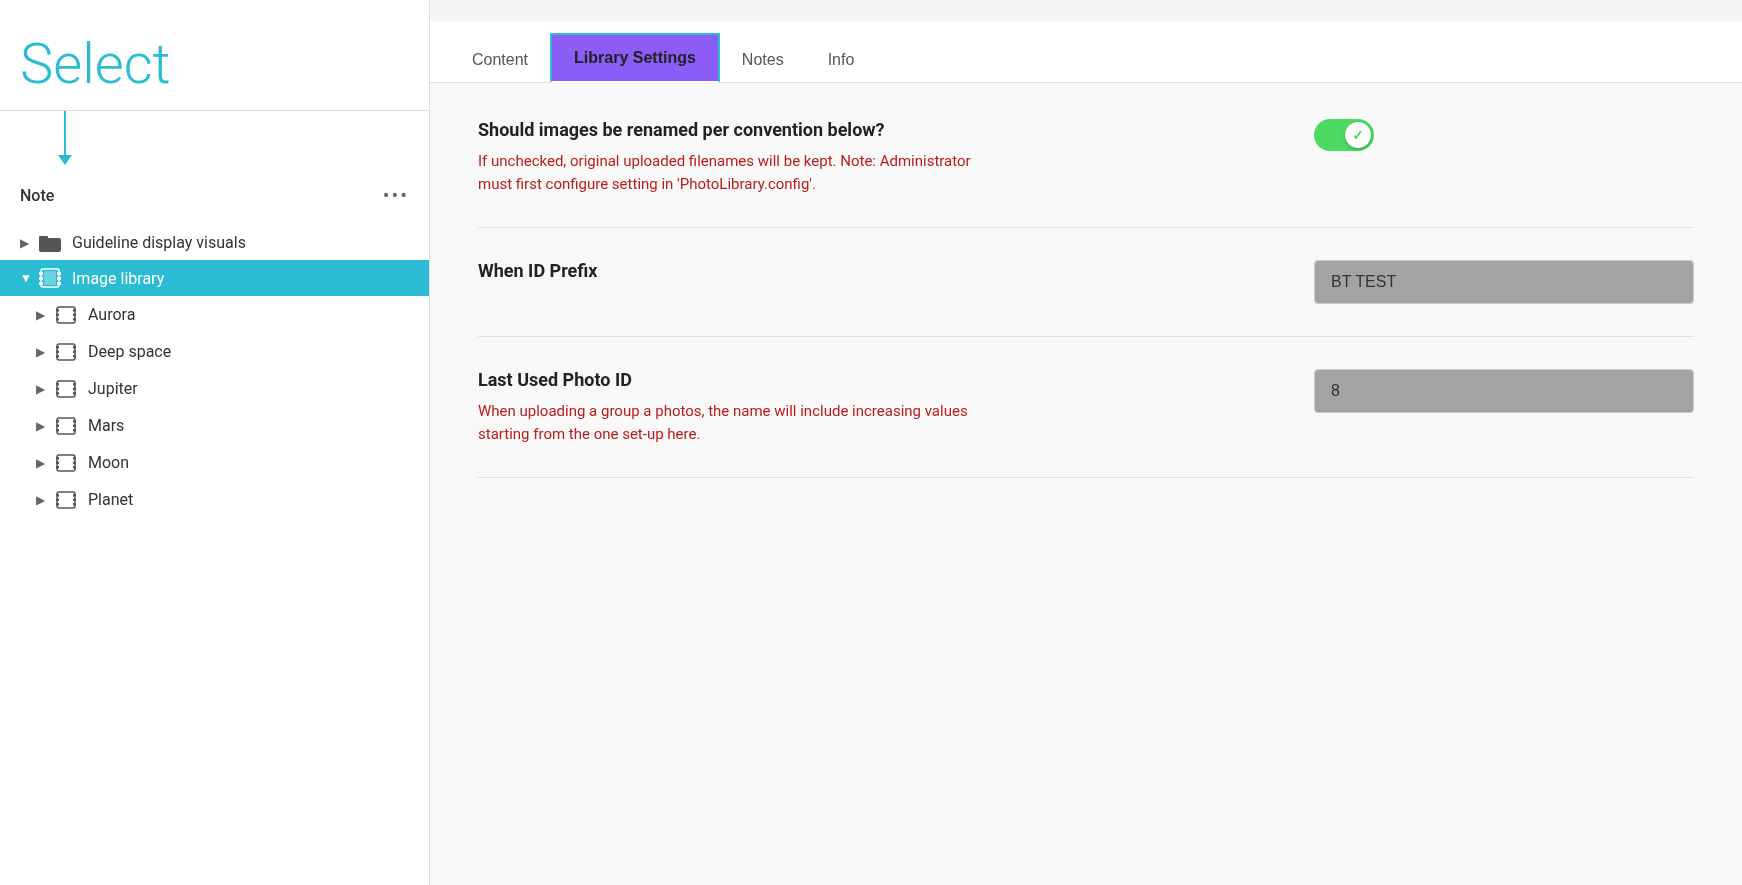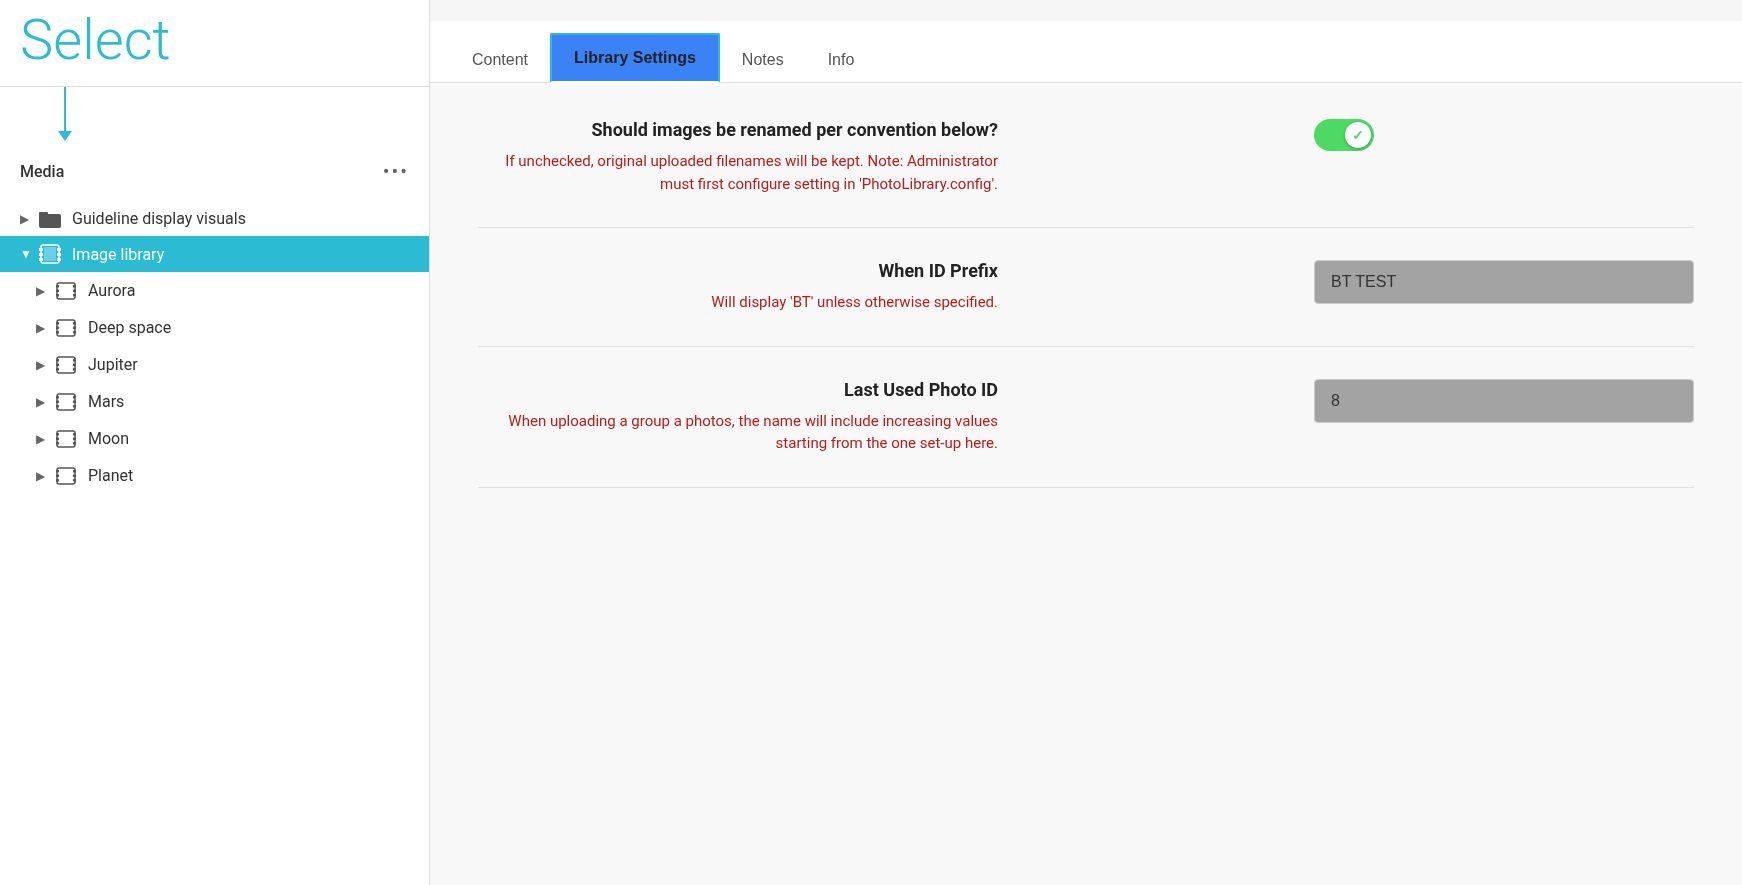--- a/index.html
+++ b/index.html
@@ -16,21 +16,21 @@
       width: 430px;
       min-width: 430px;
       background: #fff;
       border-right: 1px solid #ddd;
       display: flex;
       flex-direction: column;
       height: 100%;
     }
 
     .sidebar-header {
-      padding: 12px 20px 12px 20px;
+      padding: 36px 20px 12px 20px;
       border-bottom: 1px solid #ddd;
     }
 
     .select-title {
       font-size: 56px;
       font-weight: 300;
       color: #2bbcd4;
       line-height: 1;
       margin-bottom: 6px;
     }
@@ -163,21 +163,21 @@
       background: none;
       position: relative;
       margin-bottom: -1px;
     }
 
     .tab.active {
       font-weight: 600;
       color: #222;
       border: 2px solid #2bbcd4;
       border-bottom: 2px solid #fff;
-      background: #3b82f6;
+      background: #8b5cf6;
       border-radius: 2px;
     }
 
     .content-area {
       flex: 1;
       padding: 36px 48px;
       overflow-y: auto;
     }
 
     .settings-row {
@@ -190,21 +190,20 @@
     }
 
     .settings-row:last-child {
       border-bottom: none;
     }
 
     .settings-label-group {
       flex: 1;
       max-width: 560px;
       padding-right: 40px;
-      text-align: right;
     }
 
     .settings-title {
       font-size: 18px;
       font-weight: 700;
       color: #222;
       margin-bottom: 10px;
     }
 
     .settings-desc {
@@ -280,21 +279,21 @@
     <div class="select-title">Select</div>
   </div>
 
   <div class="blue-arrow-down">
     <div class="v-line"></div>
     <div class="arrow-tip"></div>
   </div>
 
   <div class="media-section">
     <div class="media-header">
-      <span class="media-label">Media</span>
+      <span class="media-label">Note</span>
       <span class="more-dots">•••</span>
     </div>
   </div>
 
   <div class="tree-item">
     <span class="tree-arrow">▶</span>
     <span class="item-icon">
       <svg width="22" height="18" viewBox="0 0 22 18" fill="none">
         <rect x="0" y="4" width="22" height="14" rx="2" fill="#555"></rect>
         <rect x="0" y="2" width="9" height="4" rx="1" fill="#555"></rect>
@@ -442,21 +441,20 @@
               <span class="checkmark">✓</span>
             </div>
           </div>
         </div>
       </div>
     </div>
 
     <div class="settings-row">
       <div class="settings-label-group">
         <div class="settings-title">When ID Prefix</div>
-        <div class="settings-desc">Will display 'BT' unless otherwise specified.</div>
       </div>
       <div class="settings-control">
         <input type="text" class="settings-input" value="BT TEST" style="">
       </div>
     </div>
 
     <div class="settings-row">
       <div class="settings-label-group">
         <div class="settings-title">Last Used Photo ID</div>
         <div class="settings-desc">When uploading a group a photos, the name will include increasing values starting from the one set-up here.</div>

